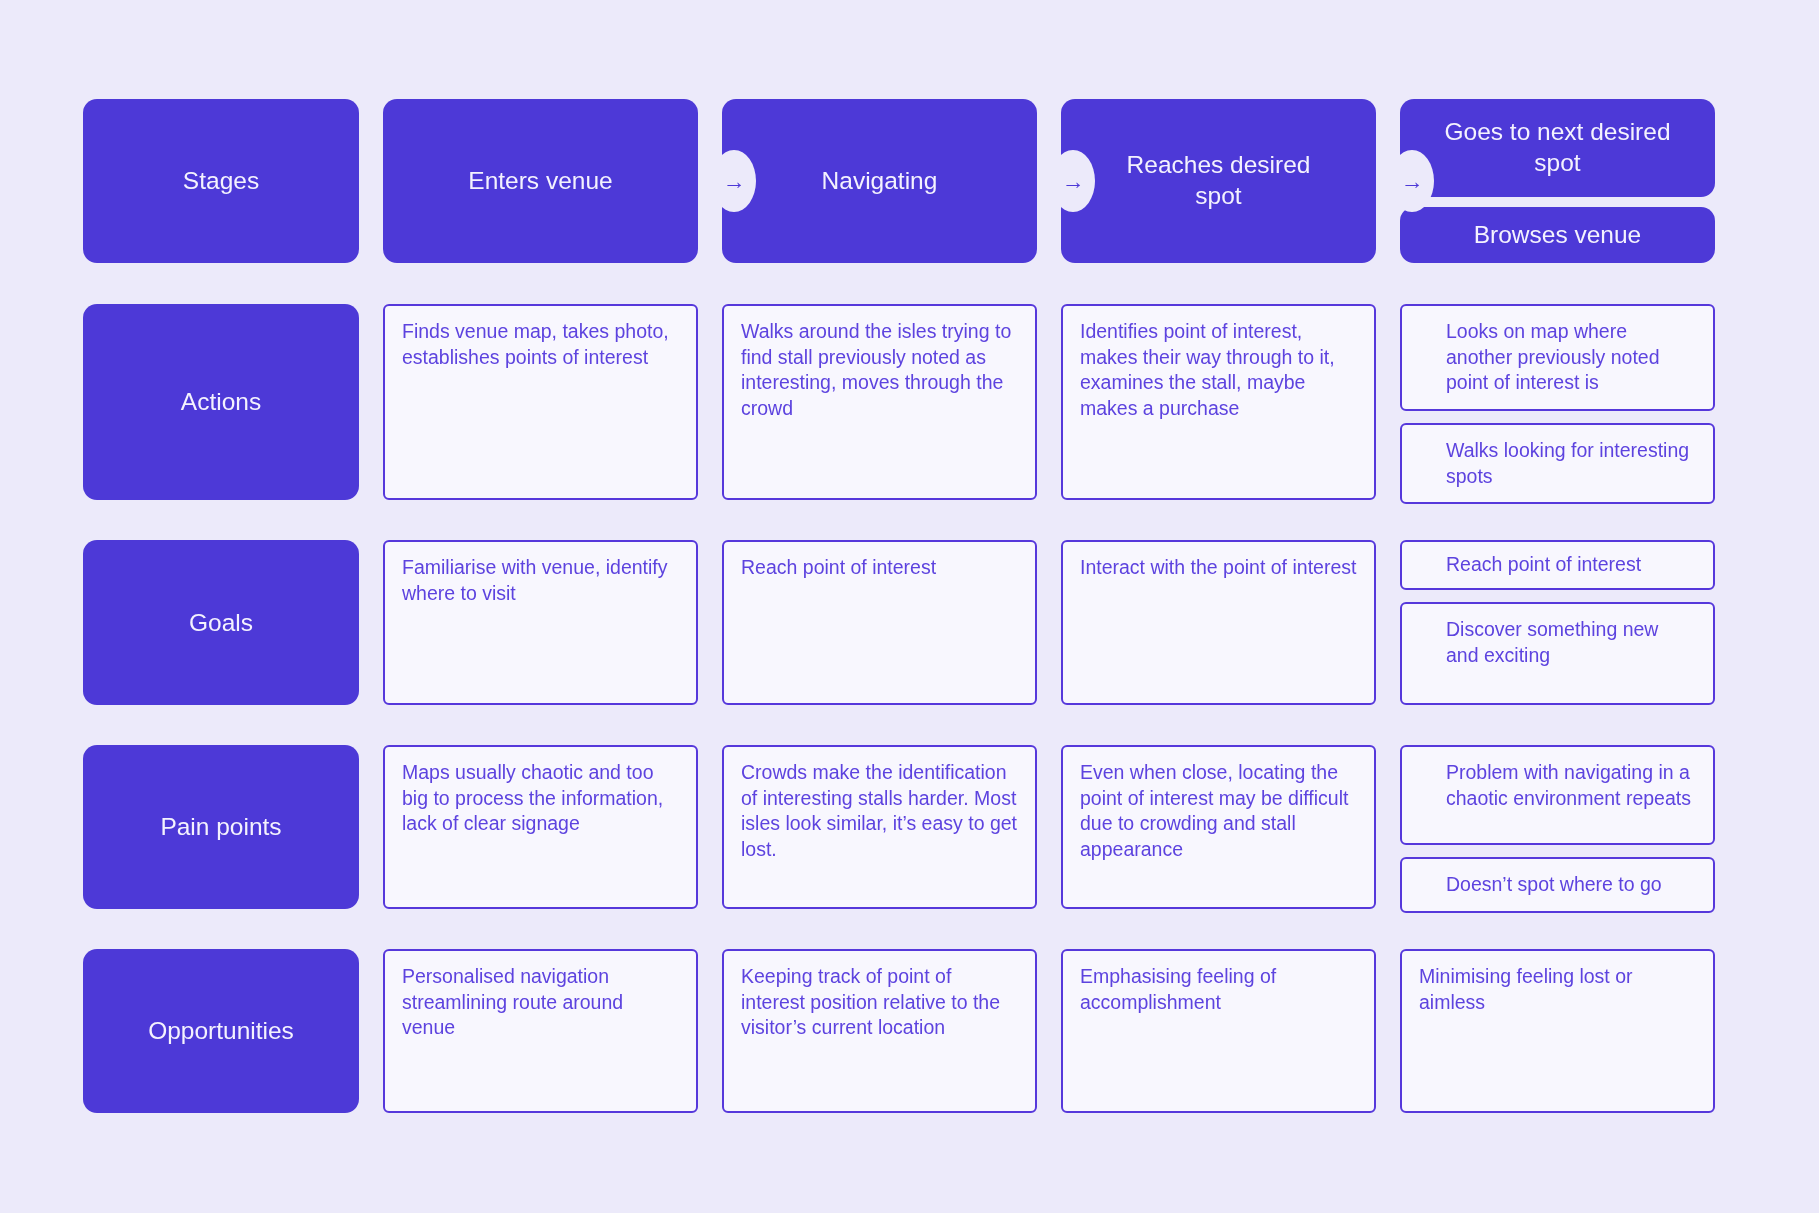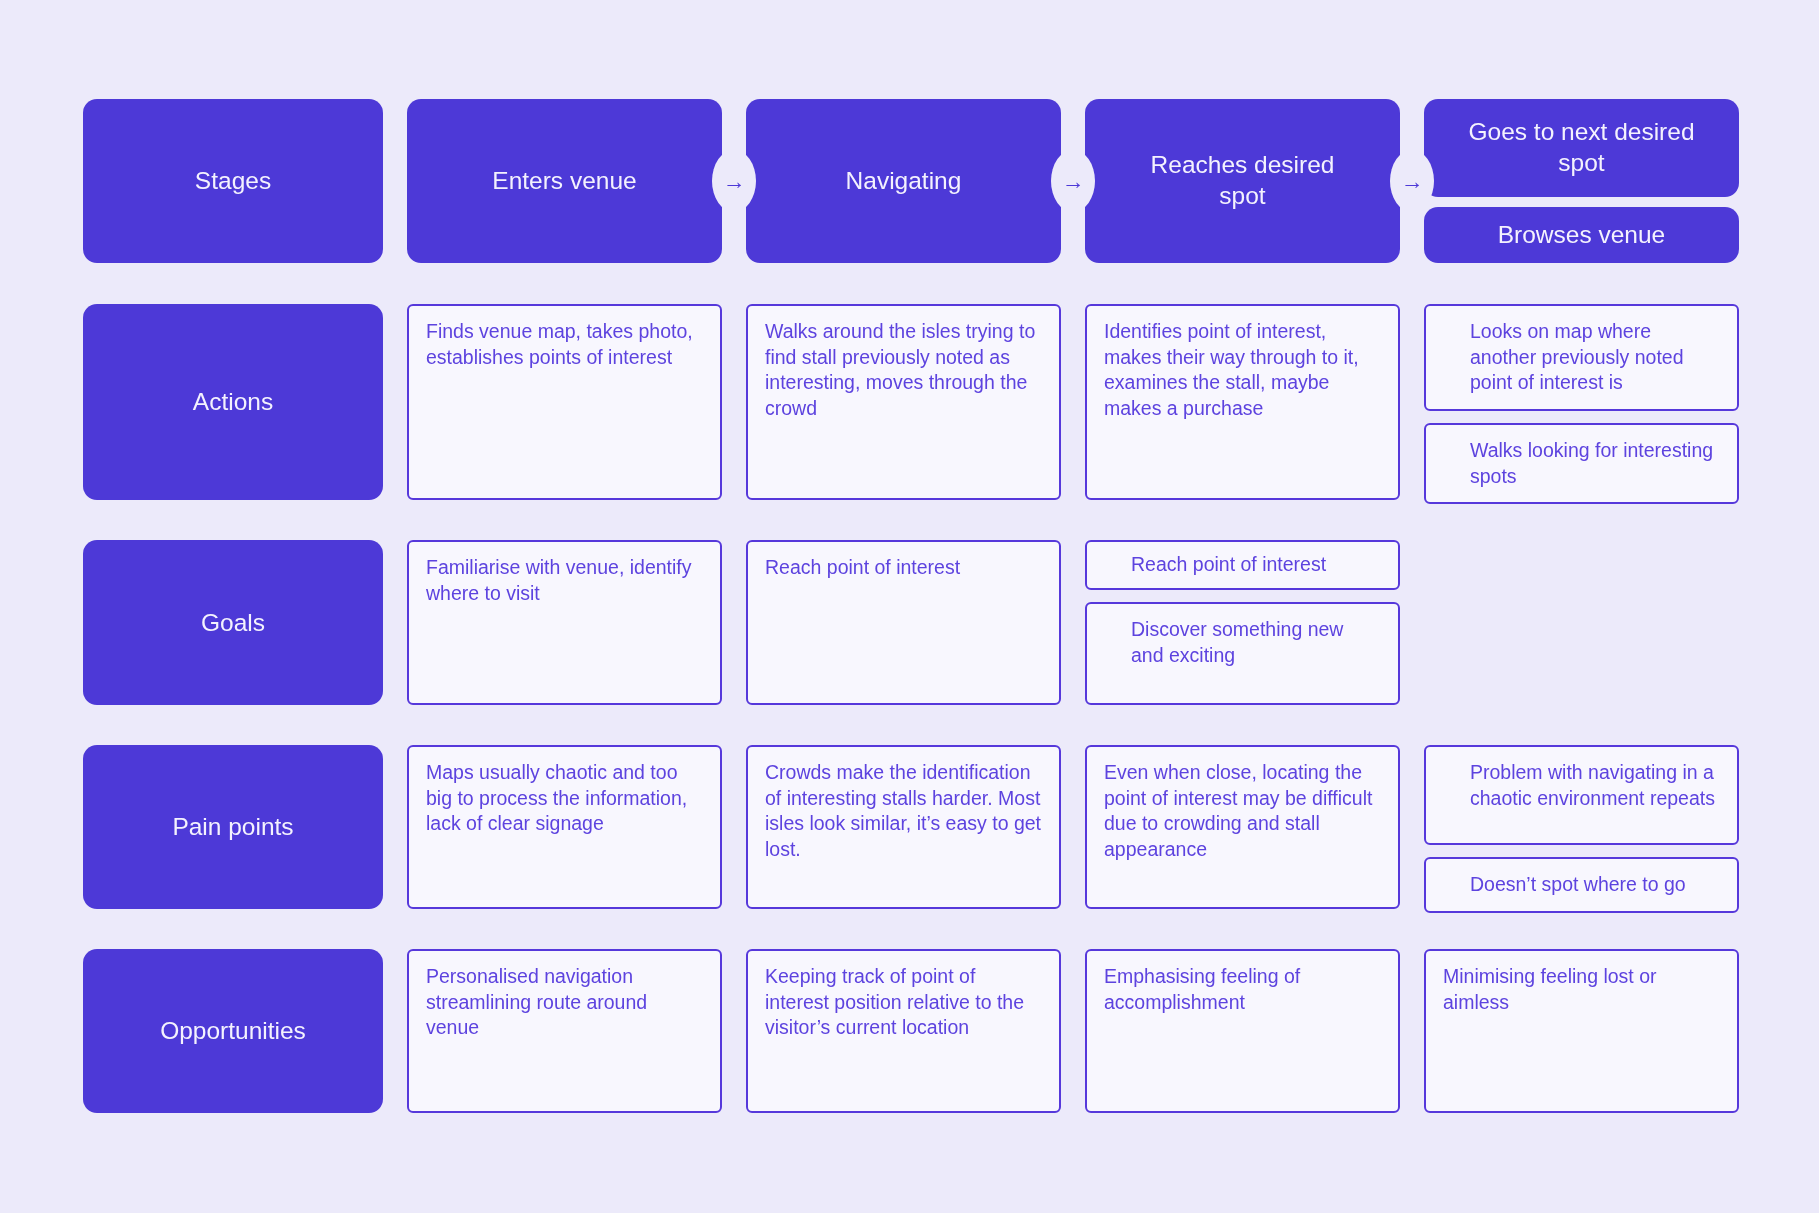--- a/index.html
+++ b/index.html
@@ -17,21 +17,21 @@
     display: flex;
     gap: 24px;
   }
   .row-stages        { top: 99px;  height: 164px; }
   .row-actions       { top: 304px; height: 196px; }
   .row-goals         { top: 540px; height: 165px; }
   .row-pain          { top: 745px; height: 164px; }
   .row-opportunities { top: 949px; height: 164px; }
 
   .label-cell {
-    width: 300px;
+    width: 276px;
     background: #4D39D7;
     border-radius: 14px;
     color: #F4F2FE;
     font-size: 24.5px;
     display: flex;
     align-items: center;
     justify-content: center;
     text-align: center;
     flex: none;
   }
@@ -162,20 +162,23 @@
     <div class="label-cell">
       <span>Goals</span>
     </div>
     <div class="data-col">
       <div class="card">Familiarise with venue, identify where to visit</div>
     </div>
     <div class="data-col">
       <div class="card">Reach point of interest</div>
     </div>
     <div class="data-col">
+      <div class="card">Interact with the point of interest</div>
+    </div>
+    <div class="data-col">
       <div class="stack">
         <div class="card fixed-a50">Reach point of interest</div>
         <div class="card rest">Discover something new and exciting</div>
       </div>
     </div>
   </div>
 
   <div class="row row-pain">
     <div class="label-cell">
       <span>Pain points</span>

